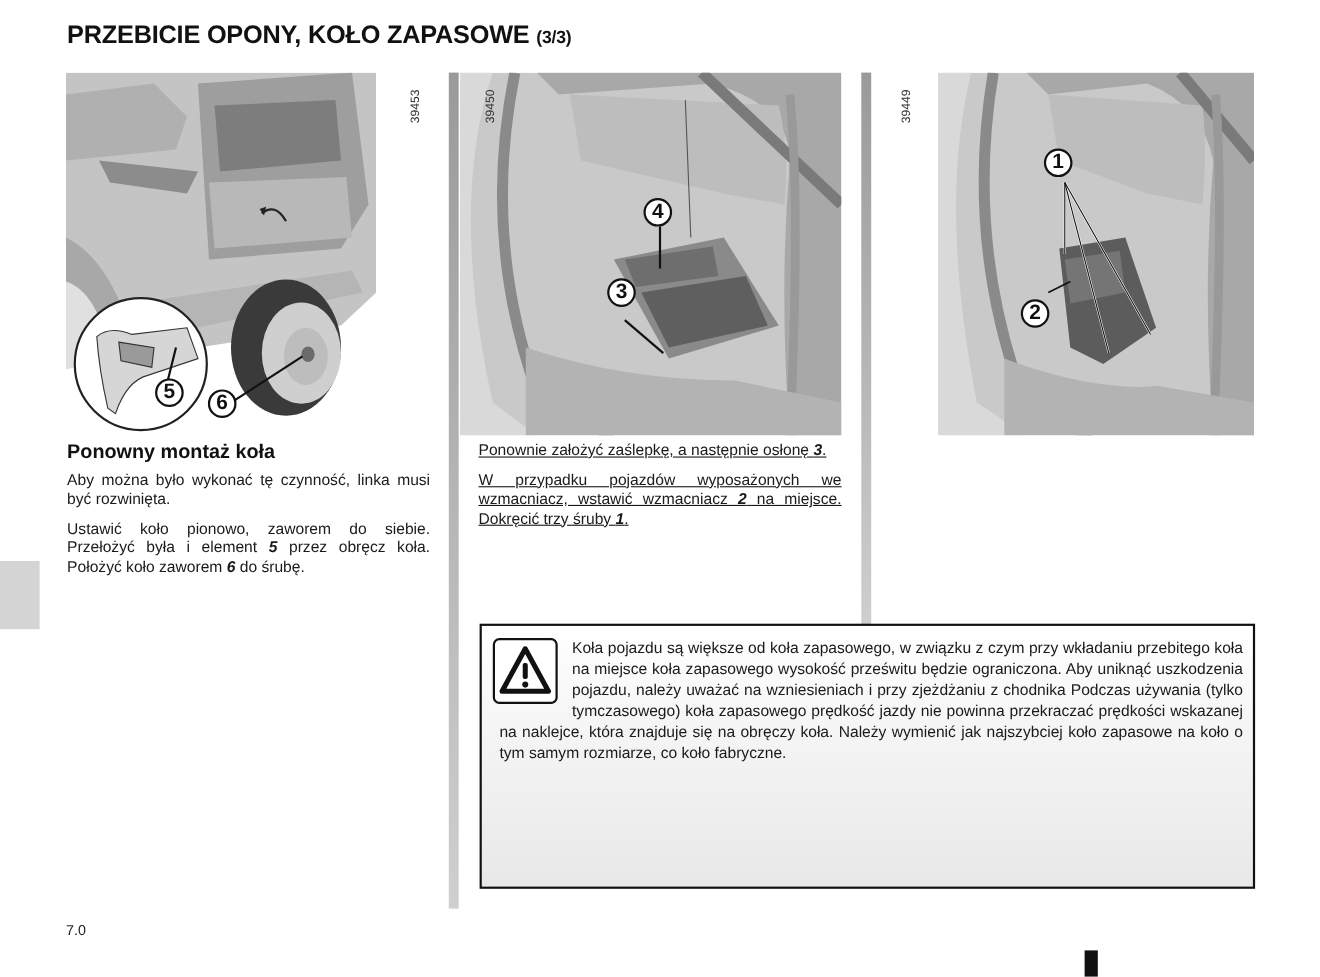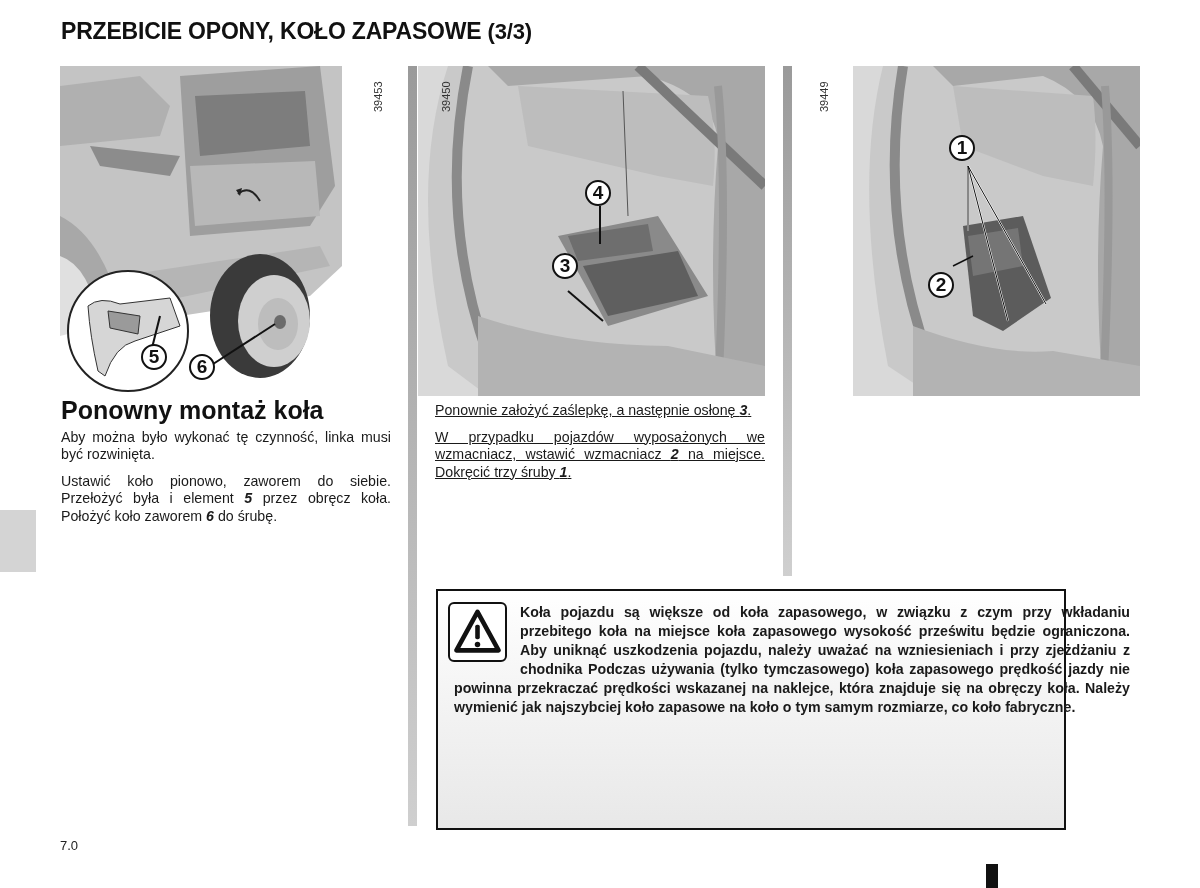--- a/index.html
+++ b/index.html
@@ -1,20 +1,20 @@
 <!DOCTYPE html>
 <html><head>
 <meta charset="utf-8">
 <style>
   * { box-sizing: border-box; margin: 0; padding: 0; }
   html, body { width: 1200px; height: 888px; background: #ffffff; overflow: hidden; }
   body { position: relative; font-family: "Liberation Sans", sans-serif; color: #1a1a1a; }
 
   .page-title { position: absolute; left: 61px; top: 18px; font-size: 23px; font-weight: bold; letter-spacing: -0.2px; color: #111; }
-  .page-title .part { font-size: 22px; }
+  .page-title .part { font-size: 16px; }
 
   .divider { position: absolute; width: 9px; background: linear-gradient(to bottom, #9a9a9a, #cfcfcf); }
   .divider.d1 { left: 408px; top: 66px; height: 760px; }
   .divider.d2 { left: 783px; top: 66px; height: 510px; }
 
   .side-tab { position: absolute; left: 0; top: 510px; width: 36px; height: 62px; background: #d4d4d4; }
 
   .figure { position: absolute; overflow: hidden; }
   .figure.f1 { left: 60px; top: 66px; width: 282px; height: 330px; background: #fff; }
   .figure.f2 { left: 418px; top: 66px; width: 347px; height: 330px; background: #ffffff; }
@@ -25,26 +25,26 @@
   .fig-ref.r1 { left: 372px; top: 112px; }
   .fig-ref.r2 { left: 440px; top: 112px; }
   .fig-ref.r3 { left: 818px; top: 112px; }
 
   .callout { position: absolute; width: 26px; height: 26px; border: 2px solid #111; border-radius: 50%; background: #fff;
              font-weight: bold; font-size: 19px; line-height: 22px; text-align: center; color: #111; }
 
   .col { position: absolute; font-size: 14.2px; line-height: 17.5px; color: #1a1a1a; text-align: justify; }
   .col.c1 { left: 61px; top: 402px; width: 330px; }
   .col.c2 { left: 435px; top: 402px; width: 330px; text-decoration: underline; }
-  .col h2 { font-size: 25px; font-weight: bold; margin-bottom: 9px; color: #111; }
+  .col h2 { font-size: 18px; font-weight: bold; margin-bottom: 9px; color: #111; }
   .col p { margin-bottom: 9px; }
   .col b { font-style: italic; }
 
-  .warning { position: absolute; left: 436px; top: 589px; width: 630px; height: 241px; border: 2px solid #111;
-             background: linear-gradient(to bottom, #ffffff 0%, #f5f5f5 40%, #e8e8e8 100%); font-weight: bold; }
+  .warning { position: absolute; left: 436px; top: 567px; width: 705px; height: 241px; border: 2px solid #111;
+             background: linear-gradient(to bottom, #ffffff 0%, #f5f5f5 40%, #e8e8e8 100%); }
   .warning .icon { position: absolute; left: 10px; top: 11px; width: 59px; height: 60px; border: 2px solid #111; border-radius: 6px; background: #fff; }
   .warning .icon svg { width: 100%; height: 100%; }
   .warning .text { position: absolute; left: 16px; top: 12px; width: 676px; font-size: 14.2px; line-height: 19px; text-align: justify; color: #1a1a1a; }
   .warning .text .float { float: left; width: 66px; height: 76px; }
 
   .page-num { position: absolute; left: 60px; top: 838px; font-size: 13px; color: #222; }
   .thumb-mark { position: absolute; left: 986px; top: 864px; width: 12px; height: 24px; background: #111; }
 </style>
 </head>
 <body>

